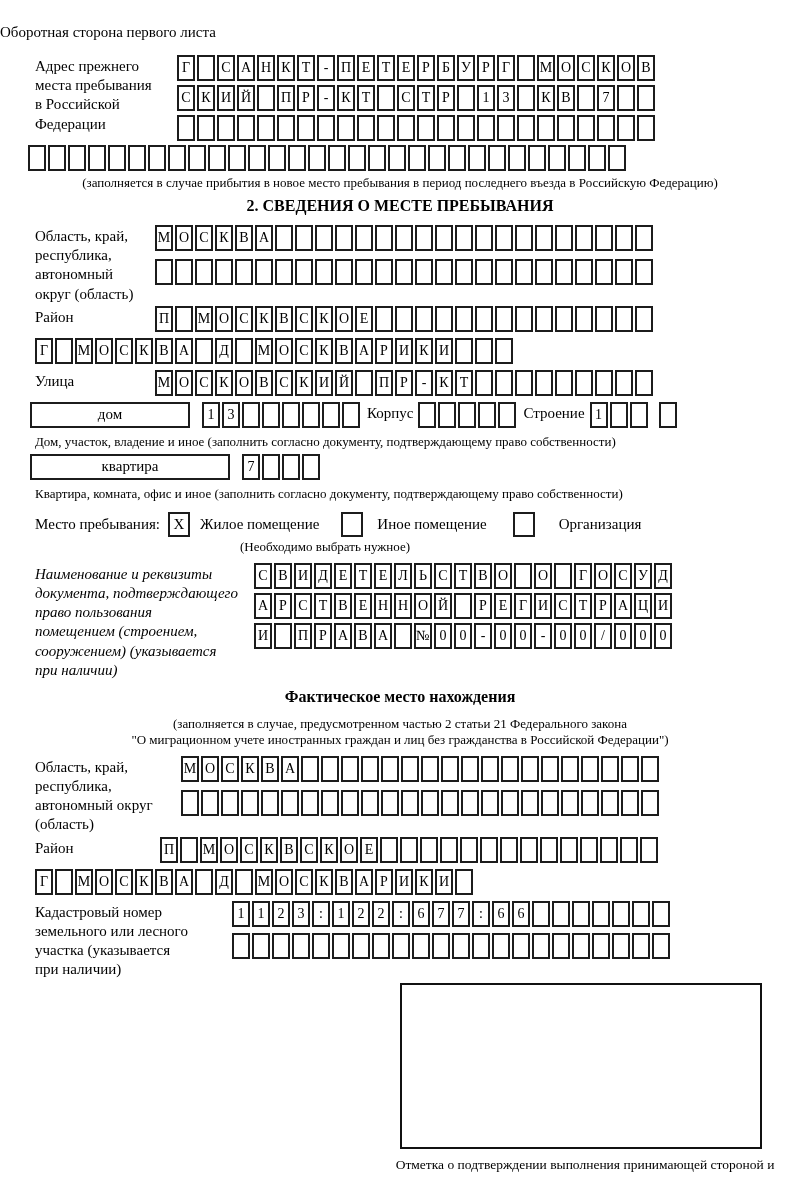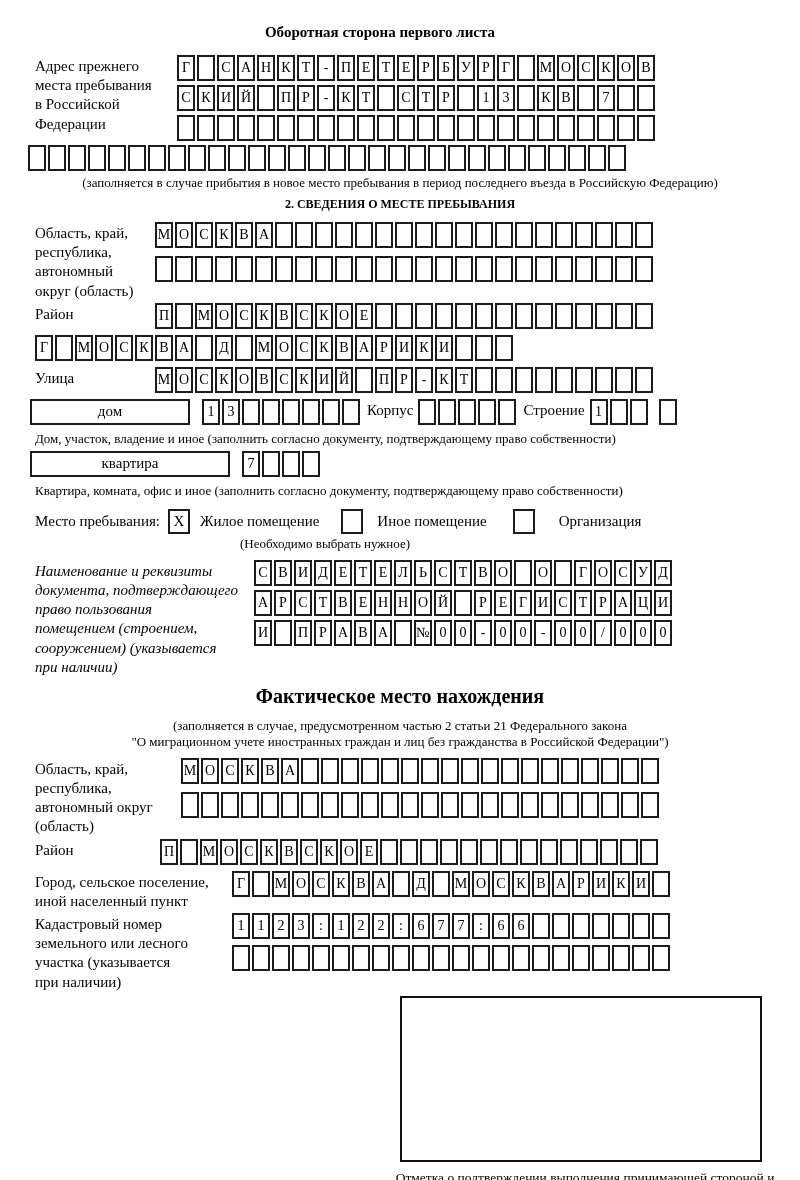--- a/index.html
+++ b/index.html
@@ -2,37 +2,37 @@
 <html><head>
 <meta charset="utf-8">
 <style>
   * { margin:0; padding:0; box-sizing:border-box; }
   html,body { background:#fff; }
   body {
     width:800px; height:1180px;
     font-family:"Liberation Serif", serif;
     color:#000; overflow:hidden; position:relative;
   }
-  .corner-note { padding:24px 40px 0 0; text-align:center; font-size:15px;font-weight:bold; }
+  .corner-note { padding:24px 40px 0 0; text-align:left; font-size:15px; }
   .frow { display:flex; align-items:flex-start; }
   .lbl { font-size:15px; line-height:1.28; white-space:pre-line; flex:none; padding-top:2px; }
   .w142{width:142px;} .w120{width:120px;} .w147{width:147px;} .w125{width:125px;}
   .w146{width:146px;} .w197{width:197px;} .w219{width:219px;font-style:italic;}
   .ml35{margin-left:35px;} .ml30{margin-left:30px;} .ml28{margin-left:28px;}
   .boxrow { display:flex; margin-bottom:4px; flex:none; }
   .cbox {
     width:18px; height:26px; border:2px solid #1c1c1c; margin-right:2px;
     display:inline-flex; align-items:center; justify-content:center;
     font-size:14px; flex:none; background:#fff;
   }
   .check { width:22px; height:25px; border:2px solid #1c1c1c; display:inline-flex;
     align-items:center; justify-content:center; font-size:15px; flex:none; }
   .note { font-size:13px; }
   .center { text-align:center; }
-  .sec-title { font-size:12px; font-weight:bold; text-align:center; margin:6px 0 10px; }
+  .sec-title { font-size:16px; font-weight:bold; text-align:center; margin:6px 0 10px; }
   .widebox { border:2px solid #1c1c1c; height:26px; display:flex; align-items:center;
     justify-content:center; font-size:15px; flex:none; }
   .inline-lbl { font-size:15px; margin:0 5px; padding-top:3px; flex:none; }
   .gap8 { width:9px; flex:none; }
   .gap12 { width:12px; flex:none; }
   .stay-row { display:flex; align-items:center; margin:10px 0 2px 35px; font-size:15px; }
   .pre-line { white-space:pre-line; }
   .stamp-box { width:362px; height:166px; border:2px solid #111; margin:4px 0 6px 400px; }
   .stamp-caption { width:386px; margin-left:392px; text-align:center; font-size:13.5px; line-height:1.5; }
   .mb2{margin-bottom:2px;} .mb4{margin-bottom:4px;} .mb8{margin-bottom:8px;}
@@ -448,21 +448,21 @@
         <span class="cbox">0</span>
         <span class="cbox">0</span>
         <span class="cbox">/</span>
         <span class="cbox">0</span>
         <span class="cbox">0</span>
         <span class="cbox">0</span>
       </div>
   </div>
 </div>
 
-<div class="sec-title" style="margin-top:8px; font-size:20px;">Фактическое место нахождения</div>
+<div class="sec-title" style="margin-top:8px; font-size:16px;">Фактическое место нахождения</div>
 <div class="note center pre-line mb8">(заполняется в случае, предусмотренном частью 2 статьи 21 Федерального закона
 "О миграционном учете иностранных граждан и лиц без гражданства в Российской Федерации")</div>
 
 <div class="frow ml35 mb2">
   <div class="lbl w146">Область, край,
 республика,
 автономный округ
 (область)</div>
   <div>
     <div class="boxrow" style="margin-bottom:8px;">
@@ -545,22 +545,20 @@
       <span class="cbox"></span>
       <span class="cbox"></span>
       <span class="cbox"></span>
       <span class="cbox"></span>
       <span class="cbox"></span>
       <span class="cbox"></span>
     </div>
 </div>
 
 <div class="frow ml35 mb2">
-  <div class="lbl w197">Город, сельское поселение,
-иной населенный пункт</div>
   <div class="boxrow">
       <span class="cbox">Г</span>
       <span class="cbox"></span>
       <span class="cbox">М</span>
       <span class="cbox">О</span>
       <span class="cbox">С</span>
       <span class="cbox">К</span>
       <span class="cbox">В</span>
       <span class="cbox">А</span>
       <span class="cbox"></span>

